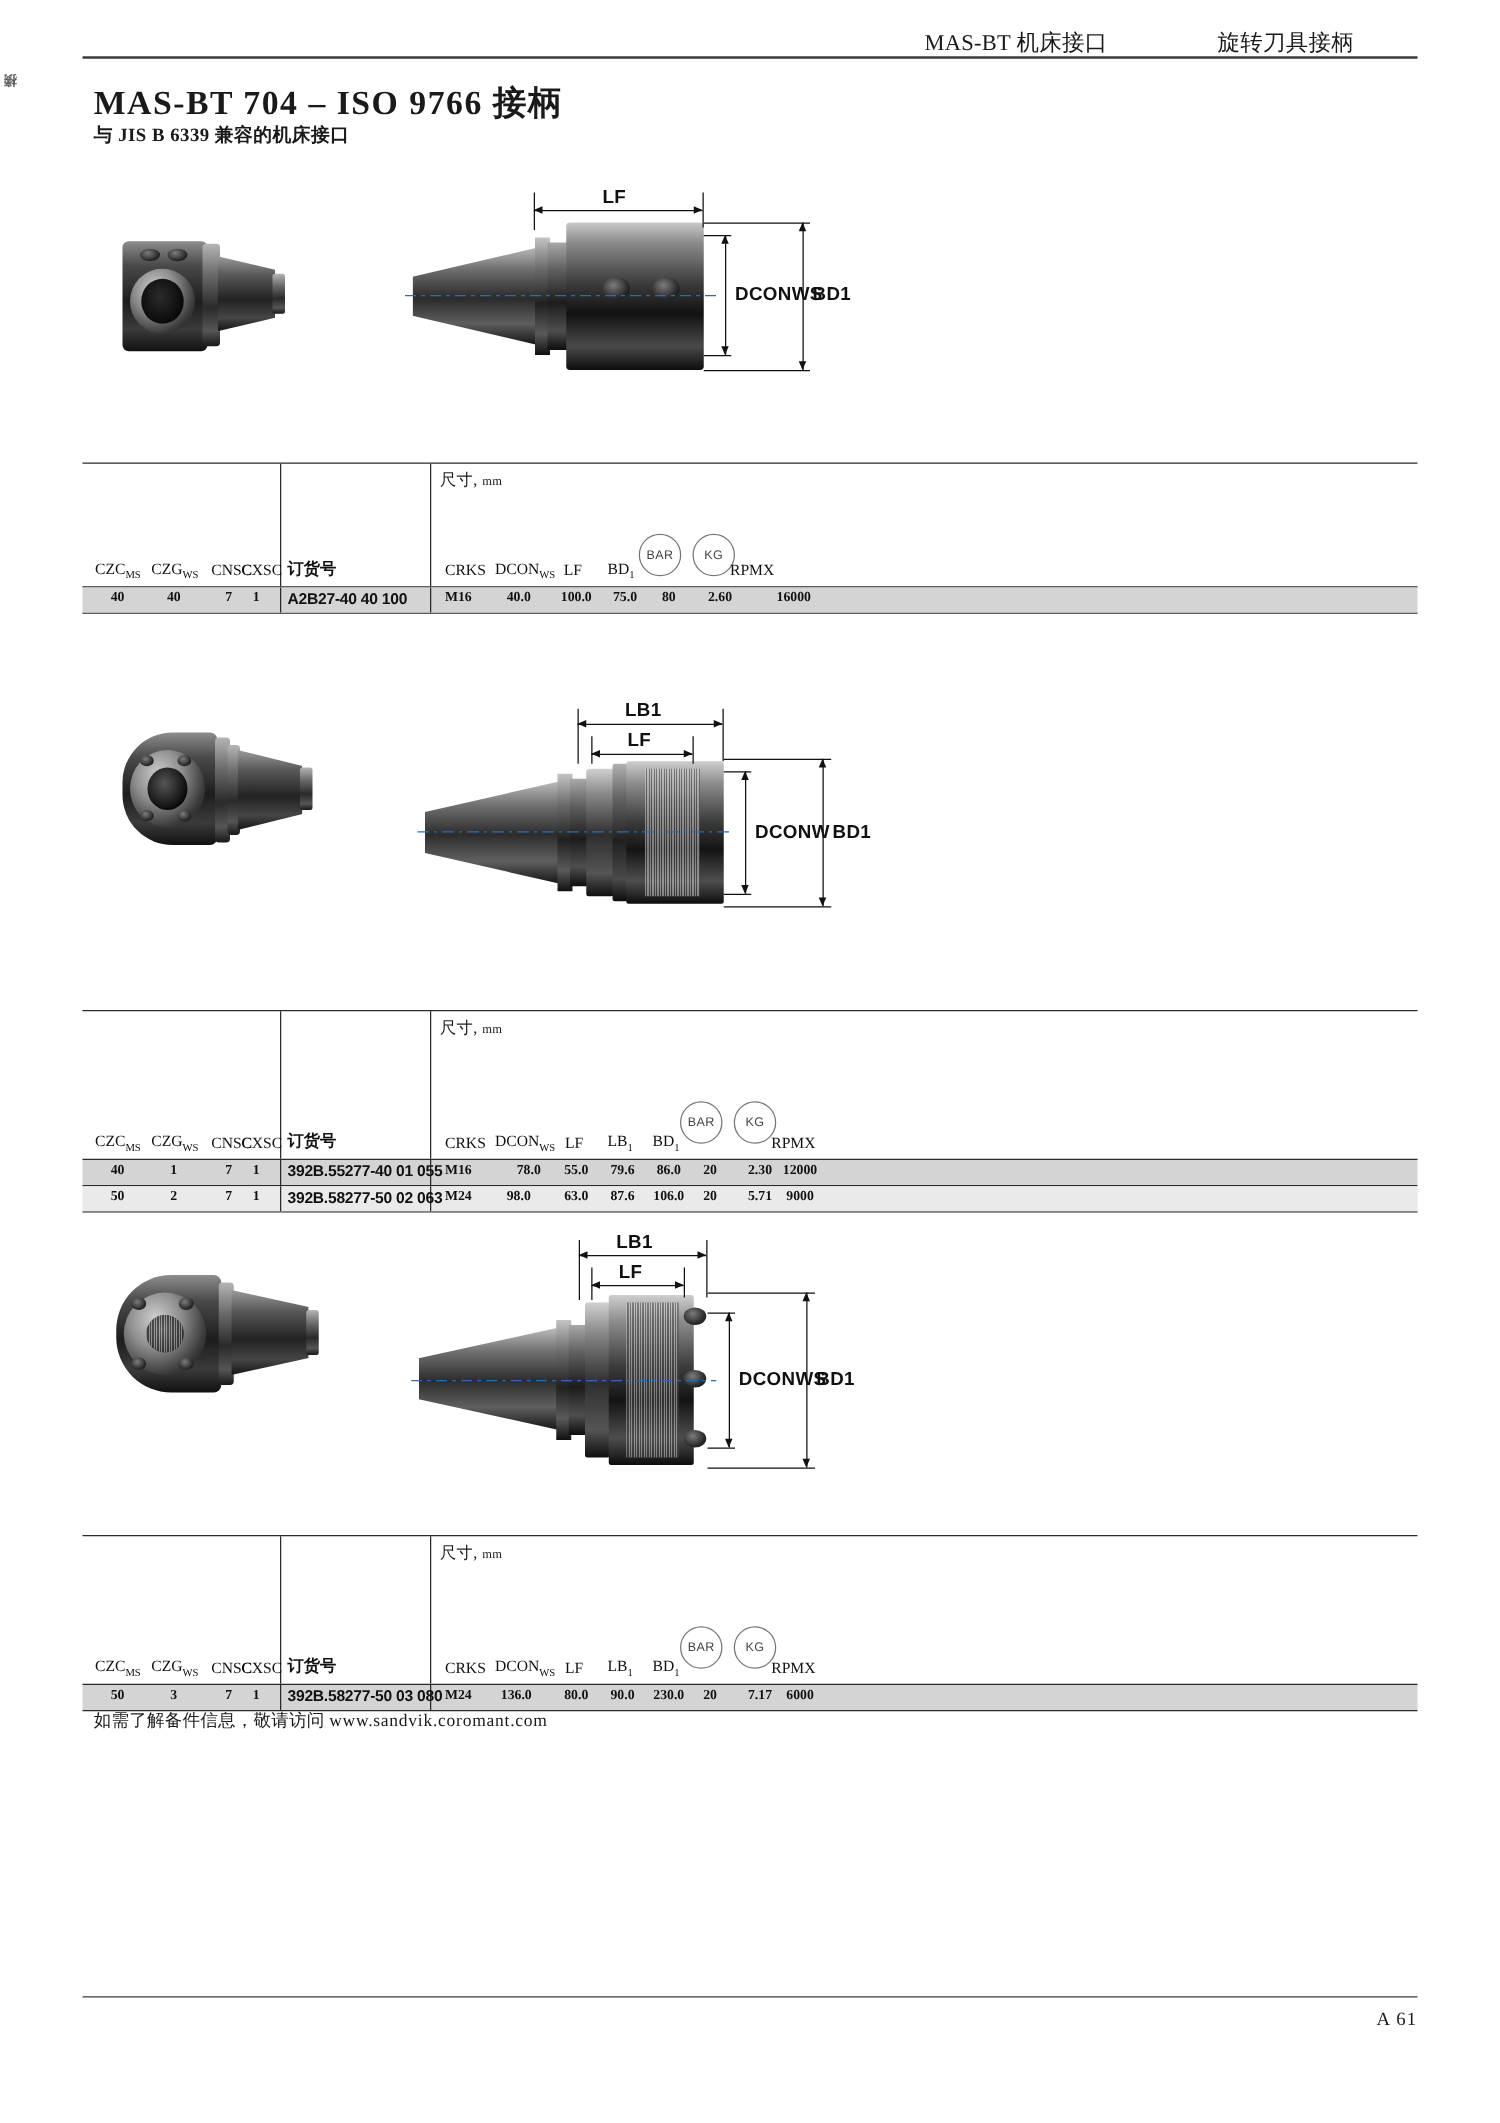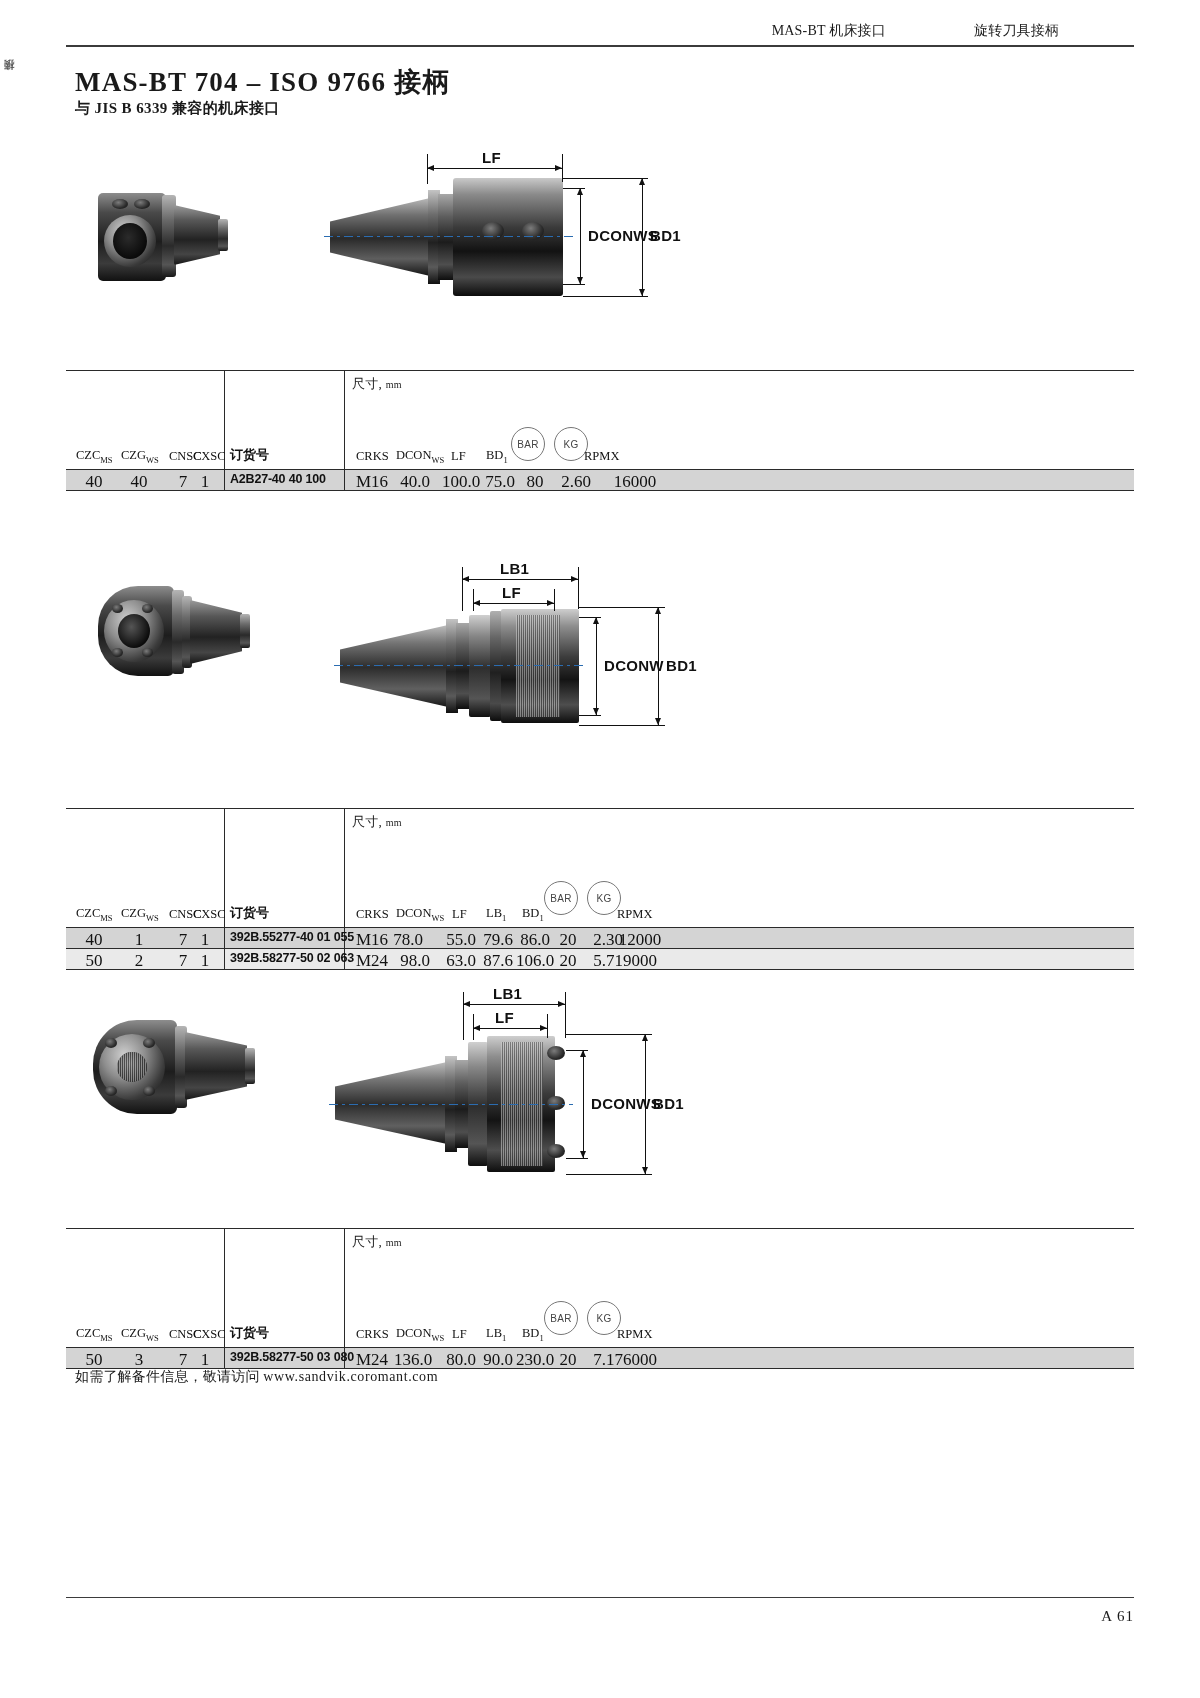--- a/index.html
+++ b/index.html
@@ -9,21 +9,21 @@
     font-family: "Liberation Serif", "DejaVu Serif", serif;
     color: #1a1a1a;
     overflow: hidden;
   }
   .page { position: relative; width: 1200px; height: 1698px; }
 
   
   .runhead {
     position: absolute; left: 66px; top: 22px; width: 1068px;
     display: flex; justify-content: flex-end; align-items: flex-end;
-    font-size: 14px; letter-spacing: .2px;
+    font-size: 18px; letter-spacing: .2px;
   }
   .runhead .rh-left  { margin-right: 88px; }
   .runhead .rh-right { width: 160px; text-align: left; }
   .rule-top {
     position: absolute; left: 66px; top: 45px; width: 1068px;
     height: 2px; background: #3b3b3b;
   }
 
   
   .edge-tab {
@@ -125,21 +125,21 @@
     border: 1.3px solid #777; color: #444;
     font-family: "Liberation Sans", sans-serif; font-size: 10px;
     display: flex; align-items: center; justify-content: center;
     letter-spacing: .3px; background: #fff;
   }
   .row {
     position: relative; height: 20px; background: #d4d4d4;
   }
   .row.alt { background: #eaeaea; }
   .cell {
-    position: absolute; top: 2px; font-size: 17px; white-space: nowrap; color: #111;
+    position: absolute; top: 2px; font-size: 11px; white-space: nowrap; color: #111; font-weight: bold;
   }
   .cell.num { text-align: center; }
   .cell.code {
     font-family: "Liberation Sans", sans-serif; font-weight: 700; font-size: 12.5px;
     letter-spacing: -.2px;
   }
 
   
   .foot-note {
     position: absolute; left: 75px; font-size: 14px; letter-spacing: .2px;
@@ -352,21 +352,21 @@
     <div class="tbl-rule"></div>
     <div class="row">
       <div class="vdiv" style="left:158px;"></div>
       <div class="vdiv" style="left:278px;"></div>
       <span class="cell num" style="left:10px;  width:36px;">40</span>
       <span class="cell num" style="left:55px;  width:36px;">1</span>
       <span class="cell num" style="left:99px;  width:36px;">7</span>
       <span class="cell num" style="left:124px; width:30px;">1</span>
       <span class="cell code" style="left:164px;">392B.55277-40 01 055</span>
       <span class="cell" style="left:290px;">M16</span>
-      <span class="cell num" style="left:320px; width:44px;">78.0</span>
+      <span class="cell num" style="left:335px; width:44px;">78.0</span>
       <span class="cell num" style="left:373px; width:44px;">55.0</span>
       <span class="cell num" style="left:410px; width:44px;">79.6</span>
       <span class="cell num" style="left:445px; width:48px;">86.0</span>
       <span class="cell num" style="left:485px; width:34px;">20</span>
       <span class="cell num" style="left:522px; width:40px;">2.30</span>
       <span class="cell num" style="left:545px; width:58px;">12000</span>
     </div>
     <div class="tbl-rule"></div>
     <div class="row alt">
       <div class="vdiv" style="left:158px;"></div>

